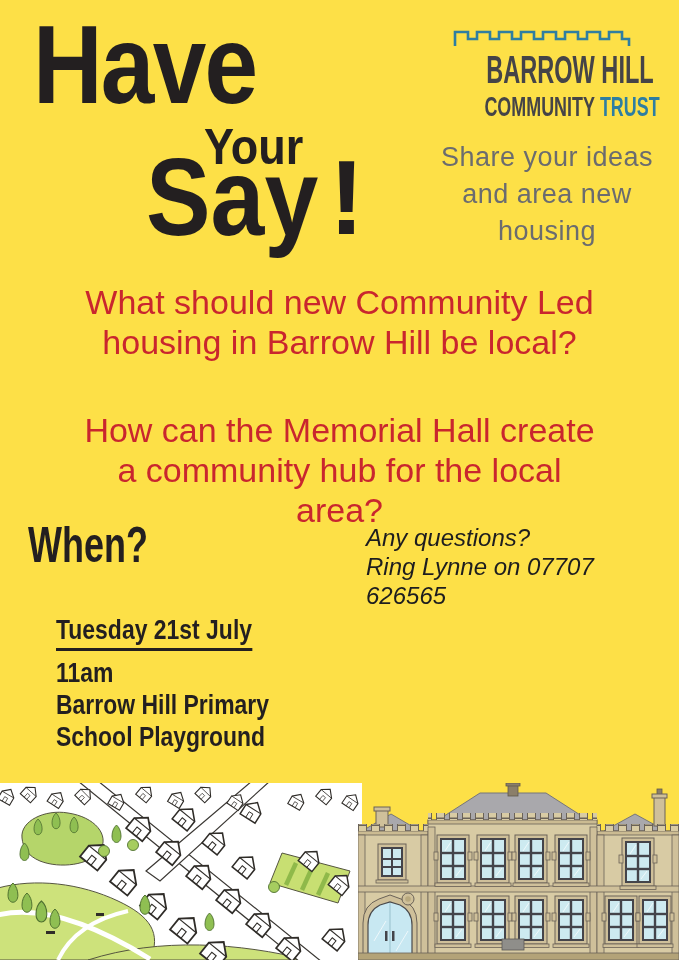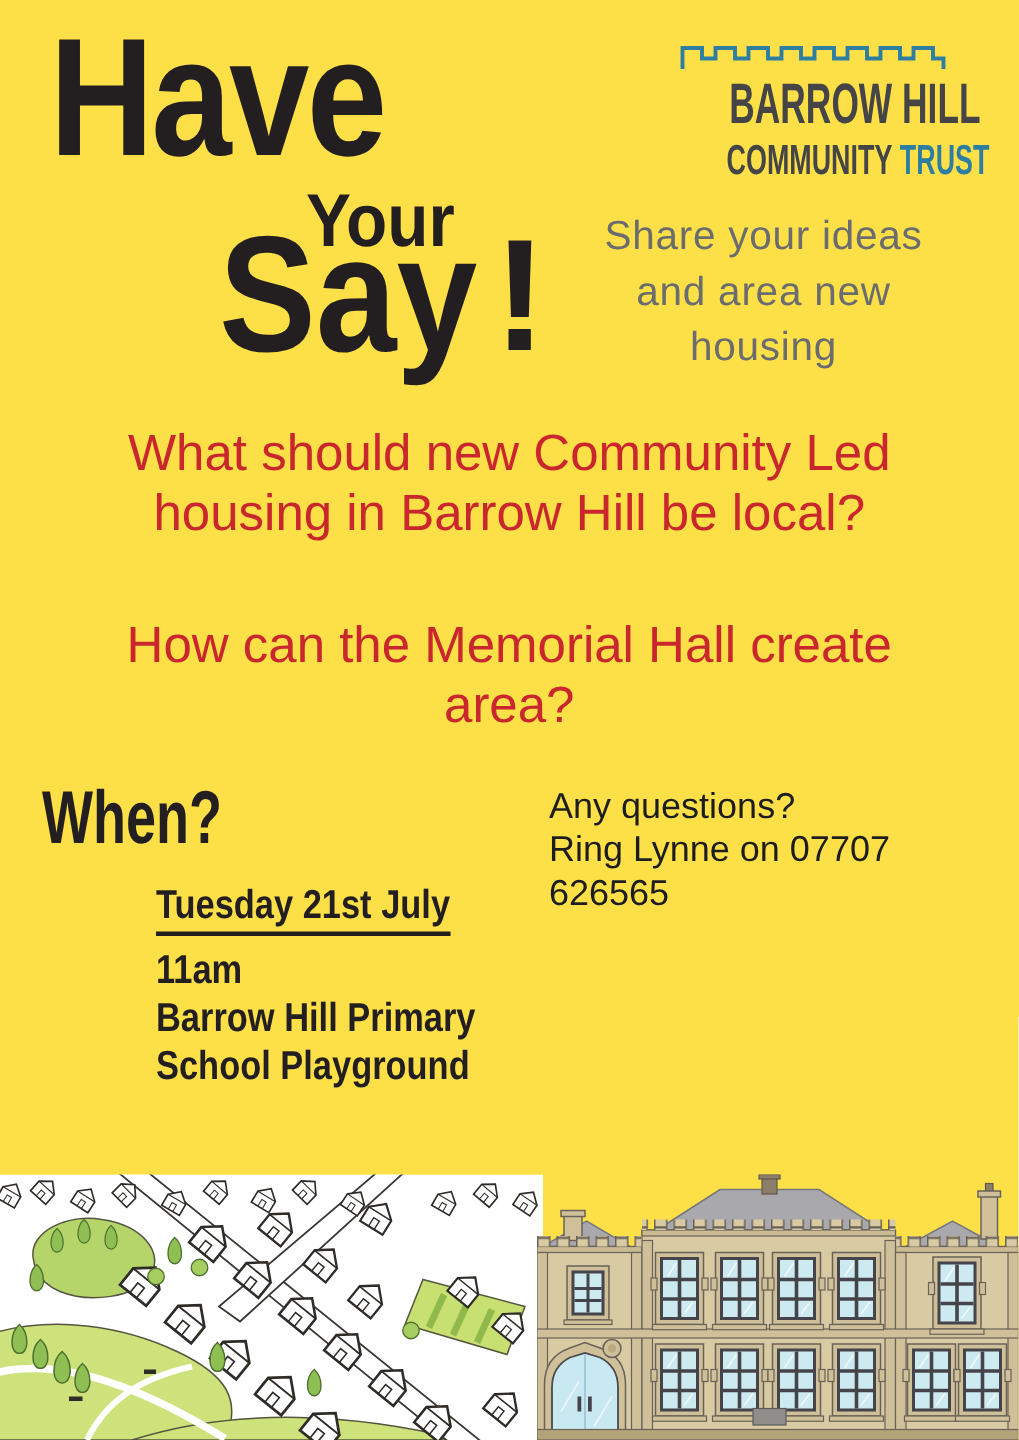--- a/index.html
+++ b/index.html
@@ -20,36 +20,36 @@
   
   .logo { left:452px; top:24px; width:180px; text-align:center; }
   .logo-crenel { display:block; margin:0 auto 1px auto; }
   .logo-line1 { font-size:38px; font-weight:800; color:#454447; line-height:1;
                 transform:scaleX(.62); transform-origin:center top; white-space:nowrap; margin-top:3px; }
   .logo-line2 { font-size:28px; font-weight:800; color:#454447; line-height:1;
                 transform:scaleX(.64); transform-origin:center top; white-space:nowrap; margin-top:4px; }
   .logo-teal { color:#2e7ea1; }
 
   
-  .tagline { left:390px; top:139px; width:238px; text-align:center;
+  .tagline { left:428px; top:139px; width:238px; text-align:center;
              font-size:27px; line-height:37px; color:#6b6c6f; font-weight:400; letter-spacing:.5px; }
 
   
   .question { left:0; width:679px; text-align:center; color:#c9262e;
               font-size:34px; font-weight:400; line-height:40px; }
   .q1 { top:282px; }
   .q2 { top:390px;margin-top:20px; }
 
   
   .when { left:28px; top:520px; font-size:50px; font-weight:800; line-height:1;
           transform:scaleX(.72); transform-origin:left top; white-space:nowrap; }
-  .contact { left:366px; top:523px; font-size:24px; line-height:29px; color:#1d1d1f; font-weight:400; }
-
-  
-  .event-col { top:589px; width:300px;margin-left:48px; }
+  .contact { left:366px; top:523px; font-size:24px; line-height:29px; color:#1d1d1f; font-weight:400;font-style:italic; }
+
+  
+  .event-col { top:616px; width:300px; }
   .col1 { left:56px; }
   .col2 { left:366px; }
   .event-date { display:inline-block; font-size:27px; font-weight:800; line-height:1.1;
                 border-bottom:3.5px solid #231f20; padding-bottom:2px; margin-bottom:6px;
                 transform:scaleX(.85); transform-origin:left top; white-space:nowrap; }
   .event-line { font-size:27px; font-weight:800; line-height:32px;
                 transform:scaleX(.85); transform-origin:left top; white-space:nowrap; }
 
   
   .sketch { left:0; top:783px; width:362px; height:177px; }
@@ -79,20 +79,21 @@
     <div>and area new</div>
     <div>housing</div>
   </div>
 
   <div class="abs question q1">
     <div>What should new Community Led</div>
     <div>housing in Barrow Hill be local?</div>
   </div>
   <div class="abs question q2">
     <div>How can the Memorial Hall create</div>
+    <div>a community hub for the local</div>
     <div>area?</div>
   </div>
 
   <div class="abs when">When?</div>
   <div class="abs contact">
     <div>Any questions?</div>
     <div>Ring Lynne on 07707 626565</div>
   </div>
 
   <div class="abs event-col col1">

